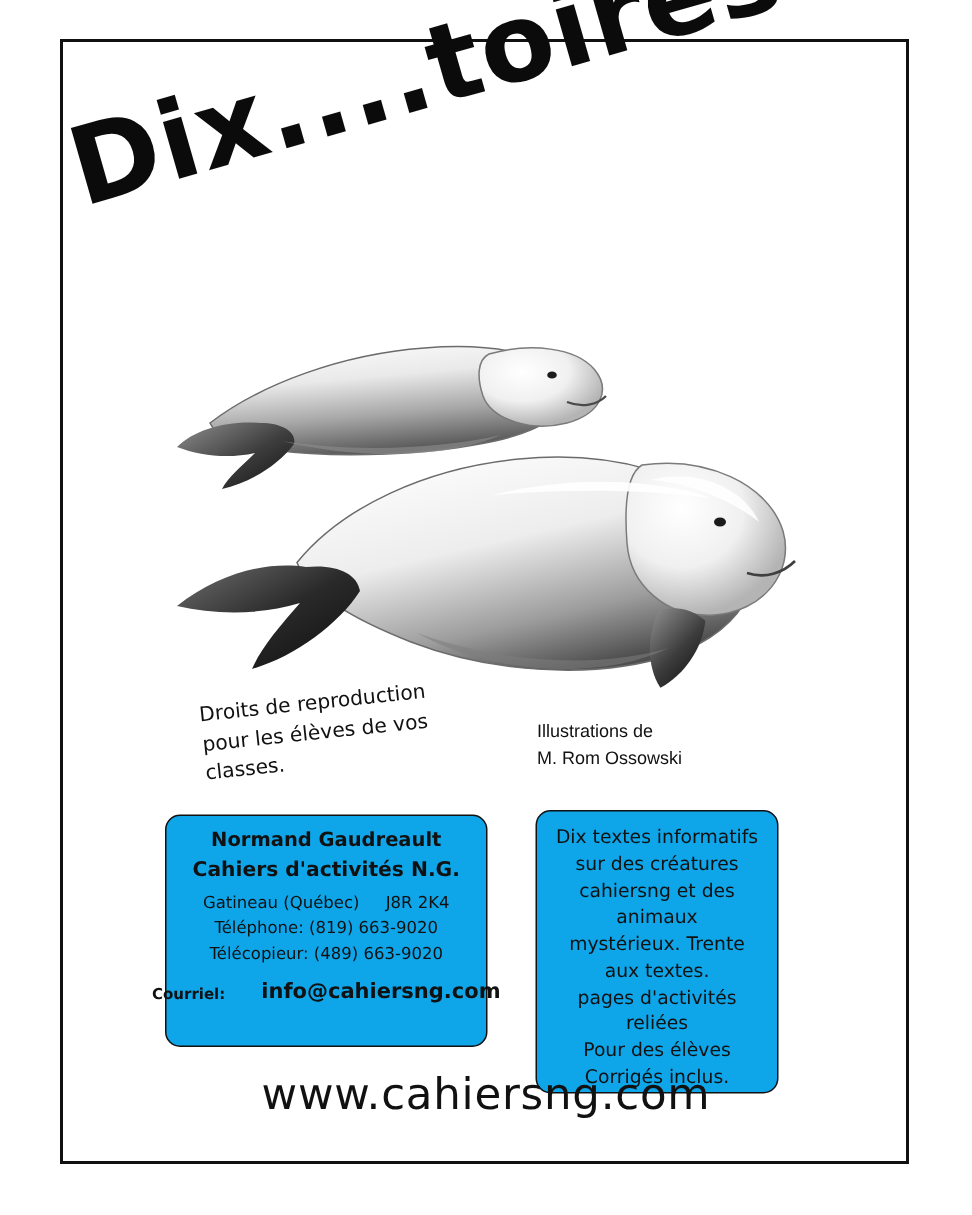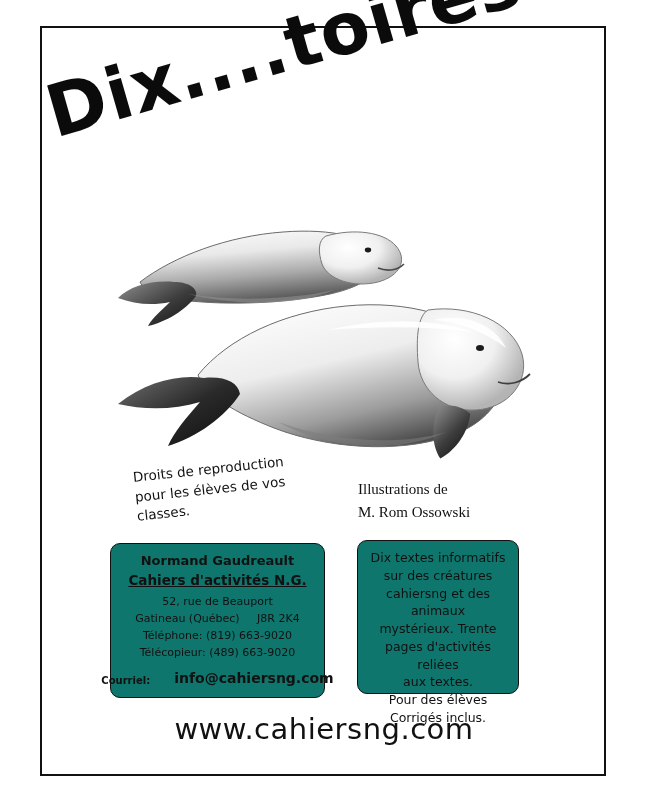--- a/index.html
+++ b/index.html
@@ -78,54 +78,53 @@
     line-height: 1.45;
     color: #111;
   }
 
   
   #illus {
     position: absolute;
     left: 358px;
     top: 478px;
     width: 210px;
-    font-family: Liberation Serif, serif;
-    font-size: 15px;
+    font-family: Liberation Sans, sans-serif;
+    font-size: 12px;
     line-height: 1.5;
     color: #111;
     text-align: left;
   }
 
   
   .box {
     position: absolute;
     border: 1.5px solid #111;
     border-radius: 10px;
     box-sizing: border-box;
-    background: #0f766e;
+    background: #0ea5e9;
   }
   #box-left {
     left: 110px;
     top: 543px;
     width: 215px;
     height: 155px;
     padding: 9px 6px 0 6px;
     text-align: center;
     font-family: "DejaVu Sans", sans-serif;
     color: #111;
   }
   #box-left .name {
     font-size: 13px;
     font-weight: bold;
     margin-bottom: 4px;
   }
   #box-left .org {
     font-size: 13.5px;
     font-weight: bold;
-    text-decoration: underline;
     margin-bottom: 5px;
   }
   #box-left .addr {
     font-size: 11px;
     line-height: 1.55;
   }
   #box-left .addr .spaced {
     white-space: pre;
   }
   #box-left .mailrow {
@@ -137,21 +136,21 @@
     gap: 24px;
     font-weight: bold;
   }
   #box-left .mailrow .lbl { font-size: 10px; }
   #box-left .mailrow .addr2 { font-size: 14px; }
 
   #box-right {
     left: 357px;
     top: 540px;
     width: 162px;
-    height: 154px;
+    height: 189px;
     padding: 8px 6px 0 6px;
     text-align: center;
     font-family: "DejaVu Sans", sans-serif;
     color: #111;
     font-size: 12.5px;
     line-height: 1.42;
   }
 
   
   #site {
@@ -253,36 +252,35 @@
 
   <div id="illus">
     <div>Illustrations de</div>
     <div>M. Rom Ossowski</div>
   </div>
 
   <div class="box" id="box-left">
     <div class="name">Normand Gaudreault</div>
     <div class="org">Cahiers d'activités N.G.</div>
     <div class="addr">
-      <div>52, rue de Beauport</div>
       <div class="spaced">Gatineau (Québec)     J8R 2K4</div>
       <div>Téléphone: (819) 663-9020</div>
       <div>Télécopieur: (489) 663-9020</div>
     </div>
     <div class="mailrow">
       <span class="lbl">Courriel:</span>
       <span class="addr2">info@cahiersng.com</span>
     </div>
   </div>
 
   <div class="box" id="box-right">
     <div>Dix textes informatifs</div>
     <div>sur des créatures</div>
     <div>cahiersng et des animaux</div>
     <div>mystérieux.  Trente</div>
+    <div>aux textes.</div>
     <div>pages d'activités reliées</div>
-    <div>aux textes.</div>
     <div>Pour des élèves</div>
     <div>Corrigés inclus.</div>
   </div>
 
   <div id="site">www.cahiersng.com</div>
 </div>
 
 </body></html>

